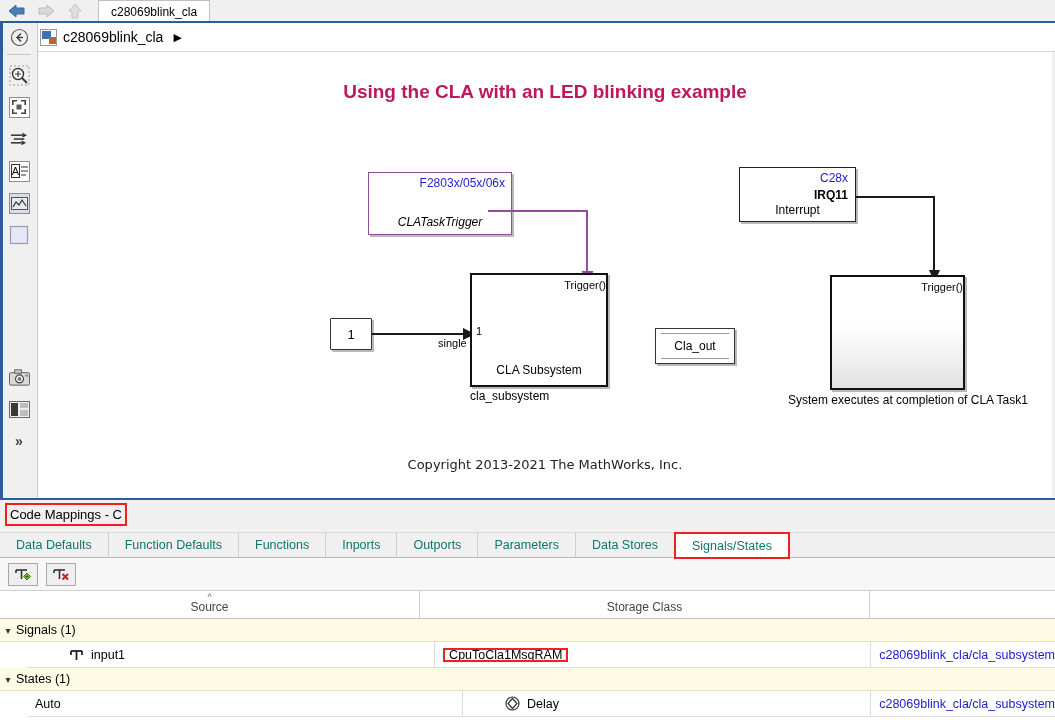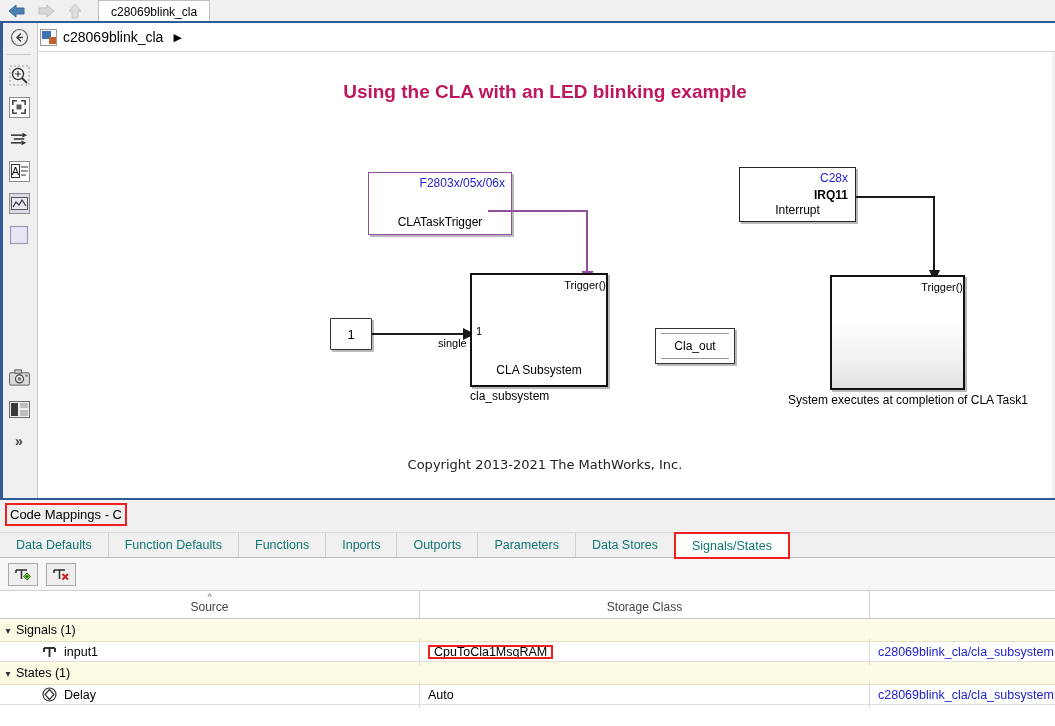--- a/index.html
+++ b/index.html
@@ -106,21 +106,21 @@
   }
 
   .blk { position: absolute; }
   .blk-shadow { box-shadow: 2px 2px 0 rgba(100,100,100,0.45); }
 
   .blk-trigsrc {
     border: 1.5px solid #8f4f9c;
     background: #ffffff;
   }
   .blk-trigsrc .hdr { position:absolute; right:6px; top:3px; color:#2222cc; font-size:12px; }
-  .blk-trigsrc .ftr { position:absolute; left:0; right:0; bottom:5px; text-align:center; font-size:12px; color:#000; }
+  .blk-trigsrc .ftr { position:absolute; left:0; right:0; bottom:5px; text-align:center; font-size:12px; color:#000;font-style:italic; }
 
   .blk-interrupt {
     border: 1.5px solid #222;
     background: #ffffff;
   }
   .blk-interrupt .hdr { position:absolute; right:7px; top:3px; color:#2222cc; font-size:12px; }
   .blk-interrupt .irq { position:absolute; right:7px; top:20px; color:#000; font-size:12px; font-weight:bold; }
   .blk-interrupt .ftr { position:absolute; left:0; right:0; bottom:4px; text-align:center; font-size:12px; color:#000; }
 
   .blk-sub {
@@ -234,24 +234,25 @@
     display: flex; align-items: center;
     height: 23px;
     background: #fdfbe4;
     border-bottom: 1px solid #e4e0c0;
     font-size: 12.5px;
   }
   .grp-caret { width: 16px; text-align:center; font-size: 10px; color: #333; }
   .grp-label { }
 
   .data-row {
-    display: flex; height: 20px;
+    display: flex; height: 26px;
     background: #ffffff;
     border-bottom: 1px solid #e0e0e0;
     align-items: center;
+    margin-left: 27px;
   }
   .cell { height: 26px; display:flex; align-items:center; border-right: 1px solid #dcdcdc; font-size: 12.5px; }
   .cell.col-src { padding-left: 42px; gap: 7px; }
   .cell.col-sc  { padding-left: 8px; }
   .cell.col-path{ padding-left: 8px; border-right: none; color: #2020d0; }
   .cell-hl { outline: 2px solid #f02020; outline-offset: -2px; padding: 0 6px; }
   .row-icon { width: 15px; height: 15px; display:flex; align-items:center; justify-content:center; flex:none; }
   .bluebar { position:absolute; background:#2f5c99; }
 </style>
 </head>
@@ -553,32 +554,32 @@
           <span>c28069blink_cla/cla_subsystem</span>
         </div>
       </div>
 
       <div class="grp-row">
         <span class="grp-caret">▾</span>
         <span class="grp-label">States (1)</span>
       </div>
 
       <div class="data-row">
+        <div class="cell col-sc">
+          <span>Auto</span>
+        </div>
         <div class="cell col-src">
           <span class="row-icon">
             <svg width="15" height="15" viewBox="0 0 15 15">
               <circle cx="7.5" cy="7.5" r="6.5" fill="none" stroke="#333" stroke-width="1.2"></circle>
               <path d="M7.5 2.5 L12 7.5 L7.5 12.5 L3 7.5 Z" fill="none" stroke="#333" stroke-width="1.2"></path>
             </svg>
           </span>
           <span>Delay</span>
         </div>
-        <div class="cell col-sc">
-          <span>Auto</span>
-        </div>
         <div class="cell col-path">
           <span>c28069blink_cla/cla_subsystem</span>
         </div>
       </div>
 
     </div>
   </div>
 
   <div class="bluebar" style="left:0; top:22px; width:3px; height:478px; background:#2f5c99;"></div>
   <div class="bluebar" style="left:0; top:21px; width:1055px; height:2px; background:#2f5c99;"></div>

